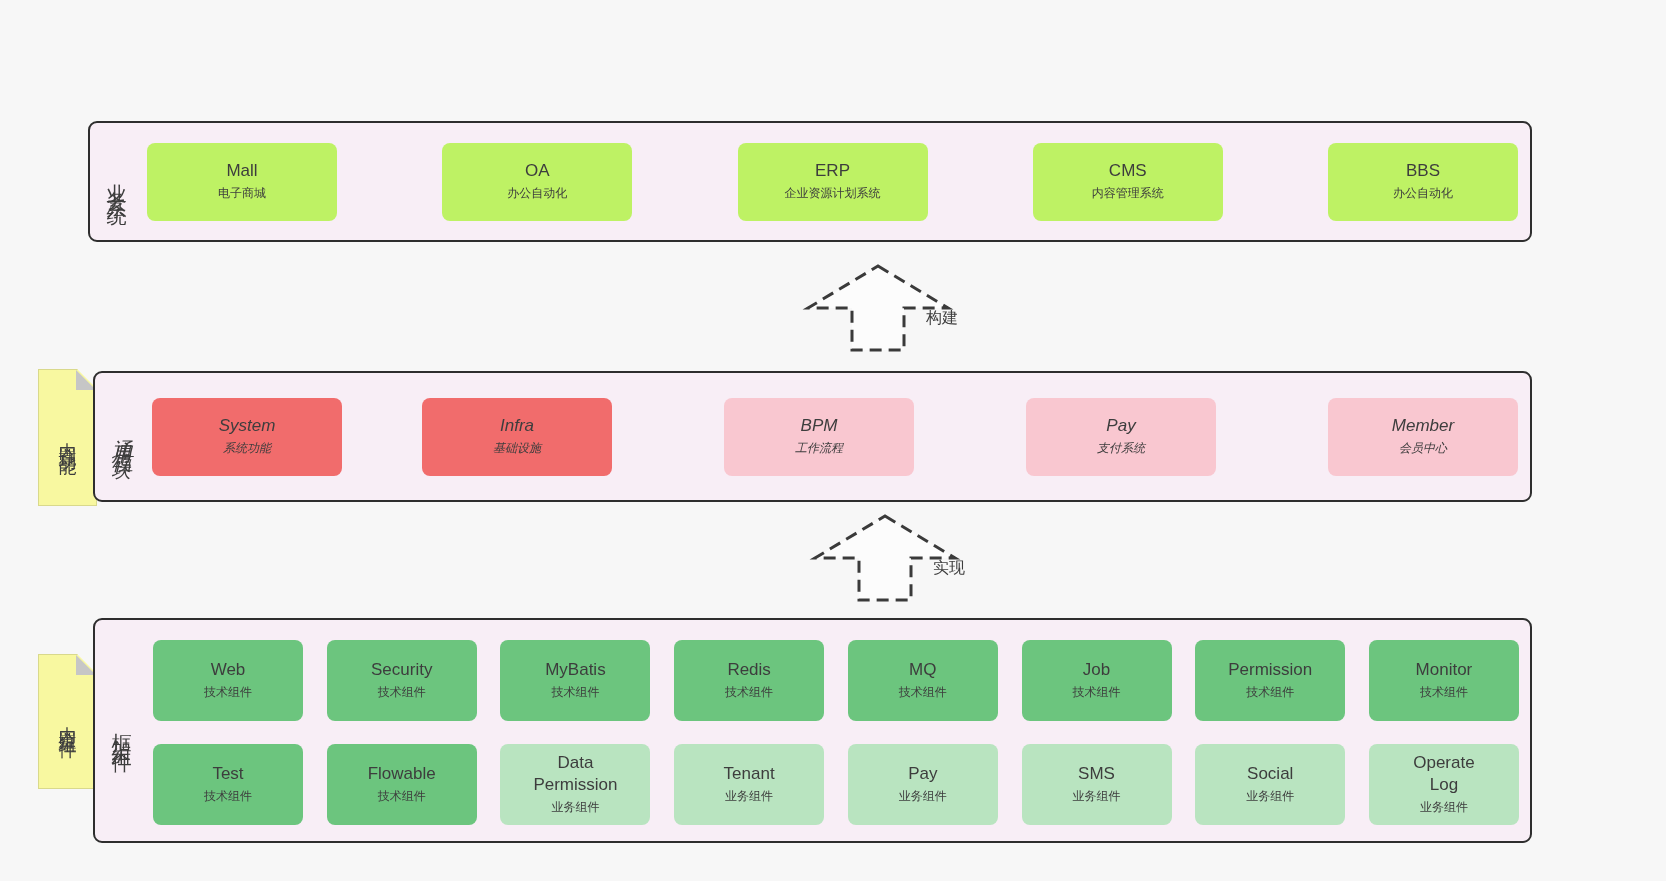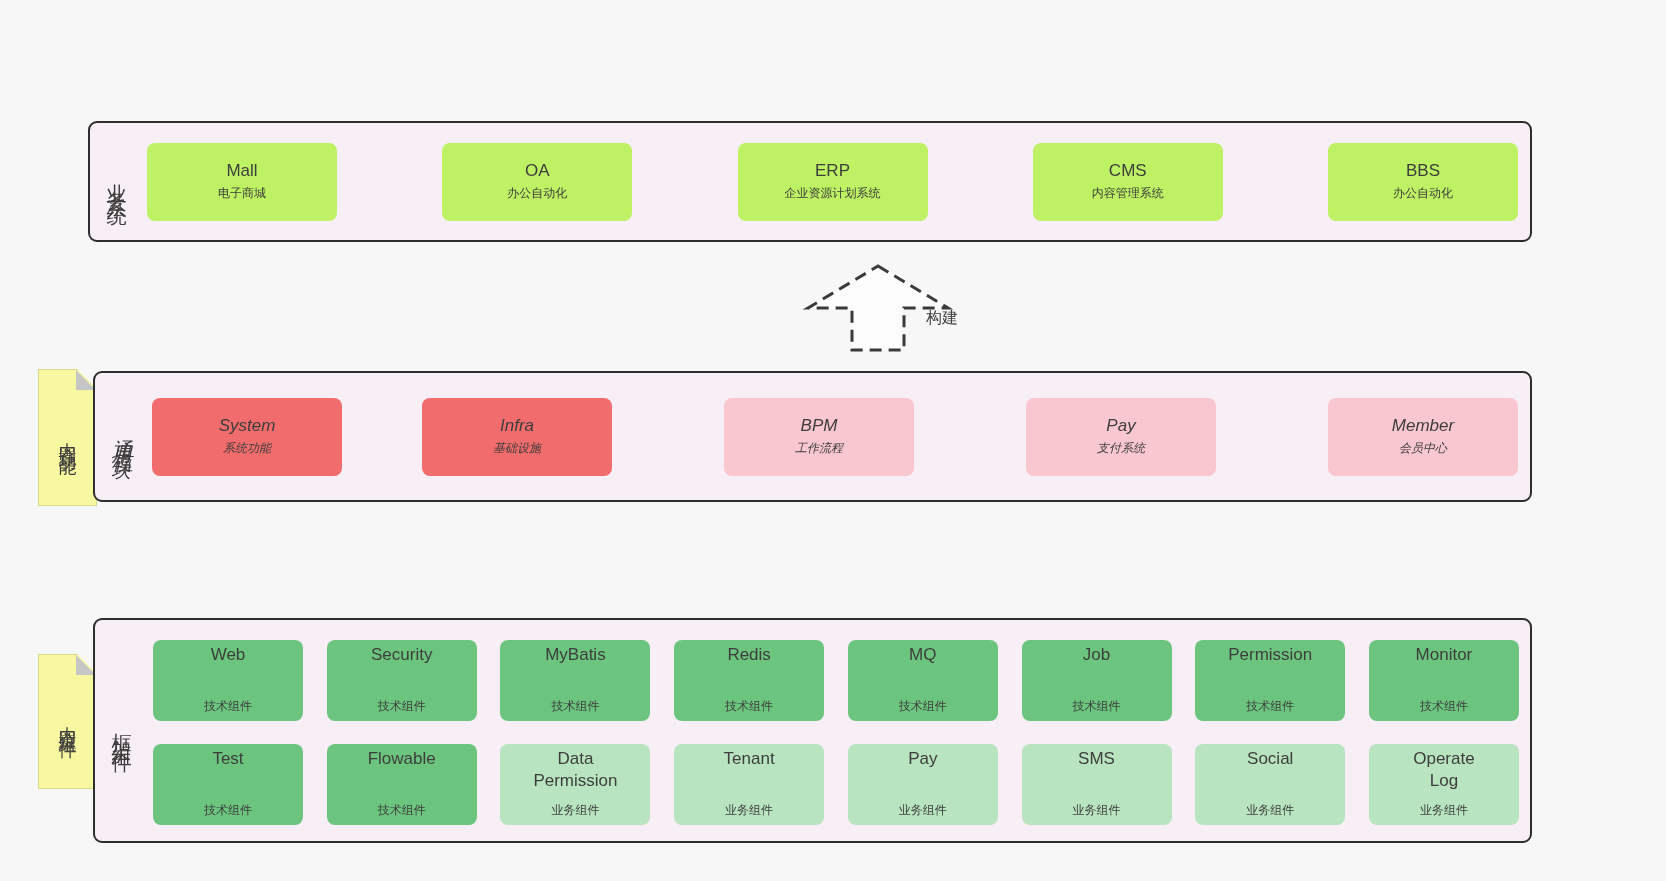--- a/index.html
+++ b/index.html
@@ -16,21 +16,21 @@
 
   .row{position:absolute;left:57px;right:12px;top:0;bottom:0;display:flex;align-items:center;justify-content:space-between;}
   .row3{position:absolute;left:58px;right:11px;display:flex;justify-content:space-between;}
   #row3a{top:20px;}
   #row3b{top:124px;}
 
   .box{display:flex;flex-direction:column;align-items:center;justify-content:center;text-align:center;border-radius:8px;box-sizing:border-box;padding:4px 14px;}
   .box .t{font-size:17px;line-height:22px;}
   .box .s{font-size:12px;line-height:22px;}
   .b6{width:190px;height:78px;}
-  .b8{width:150px;height:81px;padding:4px 36px;justify-content:space-between;}
+  .b8{width:150px;height:81px;padding:4px 36px;}
   .blue{background:#bef264;}
   .red{background:#f16c6c;}
   .pink{background:#f9c7d0;margin-left:32px;}
   .green{background:#6cc57e;}
   .lightgreen{background:#b9e4c0;}
 
   .note{position:absolute;left:38px;width:59px;background:#f8f8a0;border:1px solid #d9d98c;z-index:0;display:flex;align-items:center;justify-content:center;box-sizing:border-box;clip-path:polygon(0 0,calc(100% - 20px) 0,100% 20px,100% 100%,0 100%);}
   #note2{top:369px;height:137px;}
   #note3{top:654px;height:135px;}
   .note .fold{position:absolute;top:0;right:0;width:20px;height:20px;background:#c6c6c6;clip-path:polygon(0 0,100% 100%,0 100%);}
@@ -112,20 +112,26 @@
         <span class="t">Pay</span>
         <span class="s">支付系统</span>
       </div>
       <div class="box b6 pink">
         <span class="t">Member</span>
         <span class="s">会员中心</span>
       </div>
     </div>
   </div>
 
+  <div class="arrow" id="arrow2">
+    <svg width="160" height="92" viewBox="0 0 160 92">
+      <path d="M80 4 L150 46 L106 46 L106 88 L54 88 L54 46 L10 46 Z" fill="#fcfcfc" stroke="#3a3a3a" stroke-width="3" stroke-dasharray="12 7"></path>
+    </svg>
+    <div class="alabel">实现</div>
+  </div>
 
   <div class="layer" id="layer3">
     <div class="layer-label">
       <span class="vtext">框架组件</span>
     </div>
     <div class="row3" id="row3a">
       <div class="box b8 green">
         <span class="t">Web</span>
         <span class="s">技术组件</span>
       </div>

